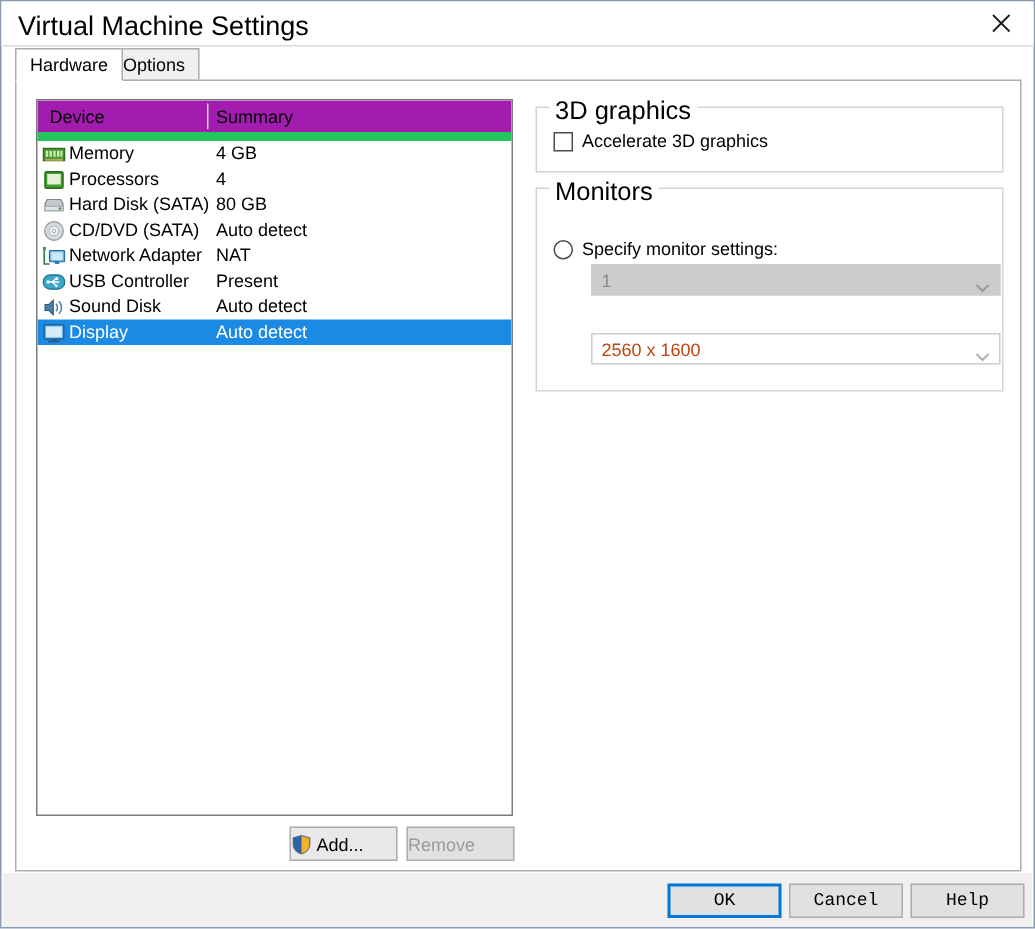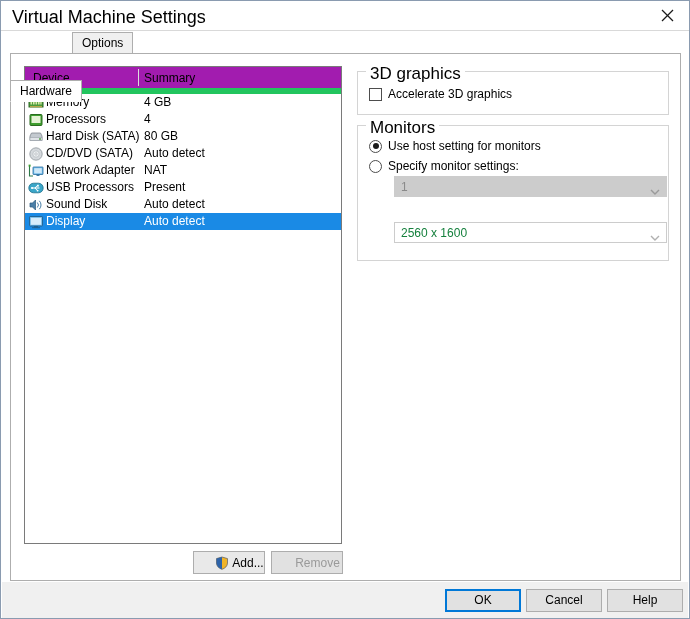--- a/index.html
+++ b/index.html
@@ -72,21 +72,21 @@
     line-height: 20px;
     padding: 0 9px;
     color: #000;
     cursor: default;
   }
   .tab.active {
     background: #ffffff;
     border-bottom: 1px solid #ffffff;
     z-index: 3;
   }
-  #tab-hardware { left: 0; margin-top: 48px; }
+  #tab-hardware { left: 0; }
   #tab-options  { left: 62px; }
 
   
   #tabpage {
     position: absolute;
     left: 9px;
     top: 52px;
     width: 671px;
     height: 528px;
     box-sizing: border-box;
@@ -167,22 +167,20 @@
     position: absolute;
     height: 23px;
     box-sizing: border-box;
     border: 1px solid #adadad;
     background: #e1e1e1;
     font-size: 12px;
     color: #000;
     cursor: default;
     display: flex;
     align-items: center;
-    justify-content: center;
-    padding-left: 21px;
   }
   #btn-add {
     left: 182px;
     top: 497px;
     width: 72px;
     background: #e9e9e9;
   }
   #btn-add .shield { width: 14px; height: 14px; margin-right: 3px; display: inline-block; }
   #btn-remove {
     left: 260px;
@@ -300,30 +298,31 @@
     width: 273px;
     background: #cccccc;
   }
   #combo-monitors .combo-text { color: #8a8a8a; }
   #combo-resolution {
     left: 383px;
     top: 168px;
     width: 273px;
     background: #ffffff;
   }
-  #combo-resolution .combo-text { color: #15803d; }
+  #combo-resolution .combo-text { color: #c2410c; }
 
   
   #footer {
     position: absolute;
     left: 1px;
     top: 581px;
     width: 686px;
     height: 36px;
     background: #f0f0f0;
+    font-family: Liberation Mono, monospace;
   }
   .dbtn {
     position: absolute;
     top: 7px;
     width: 76px;
     height: 23px;
     box-sizing: border-box;
     border: 1px solid #adadad;
     background: #e1e1e1;
     font-size: 12px;
@@ -440,21 +439,21 @@
           <svg width="16" height="16" viewBox="0 0 16 16">
             <rect x="0.8" y="3.2" width="14.4" height="9.6" rx="4.8" fill="#3aa6c8" stroke="#1d6f8c" stroke-width="0.8"></rect>
             <path d="M4 8 H11.5" stroke="#ffffff" stroke-width="1.1" fill="none"></path>
             <path d="M7 8 L9.2 5.6" stroke="#ffffff" stroke-width="1" fill="none"></path>
             <path d="M7 8 L9.2 10.4" stroke="#ffffff" stroke-width="1" fill="none"></path>
             <circle cx="4" cy="8" r="1.1" fill="#ffffff"></circle>
             <rect x="9" y="4.8" width="1.8" height="1.8" fill="#ffffff"></rect>
             <circle cx="9.6" cy="10.6" r="0.9" fill="#ffffff"></circle>
           </svg>
         </span>
-        <span class="dev-name">USB Processors</span>
+        <span class="dev-name">USB Controller</span>
         <span class="dev-summary">Present</span>
       </div>
 
       <div class="dev-row">
         <span class="dev-icon">
           <svg width="16" height="16" viewBox="0 0 16 16">
             <path d="M2 6 H4.5 L7.5 3 V13 L4.5 10 H2 Z" fill="#4a7fa8" stroke="#2c5a7d" stroke-width="0.7"></path>
             <path d="M9.3 5.5 A3.6 3.6 0 0 1 9.3 10.5" stroke="#4a7fa8" stroke-width="1" fill="none"></path>
             <path d="M11.3 3.8 A6 6 0 0 1 11.3 12.2" stroke="#4a7fa8" stroke-width="1" fill="none"></path>
           </svg>
@@ -494,24 +493,20 @@
       <div class="group-title">3D graphics</div>
       <div class="chk-row" style="left:11px; top:15px;">
         <span class="chk-box"></span>
         <span class="chk-label">Accelerate 3D graphics</span>
       </div>
     </div>
 
     <div class="groupbox" id="grp-monitors">
       <div class="group-title">Monitors</div>
 
-      <div class="radio-row" style="left:11px; top:13px;">
-        <span class="radio-circle checked"></span>
-        <span class="radio-label">Use host setting for monitors</span>
-      </div>
 
       <div class="radio-row" style="left:11px; top:33px;">
         <span class="radio-circle"></span>
         <span class="radio-label">Specify monitor settings:</span>
       </div>
 
       <div class="fieldlabel" style="left:37px; top:54px;">Number of monitors:</div>
       <div class="fieldlabel" style="left:37px; top:100px;">Maximum resolution of any one monitor:</div>
     </div>
 

